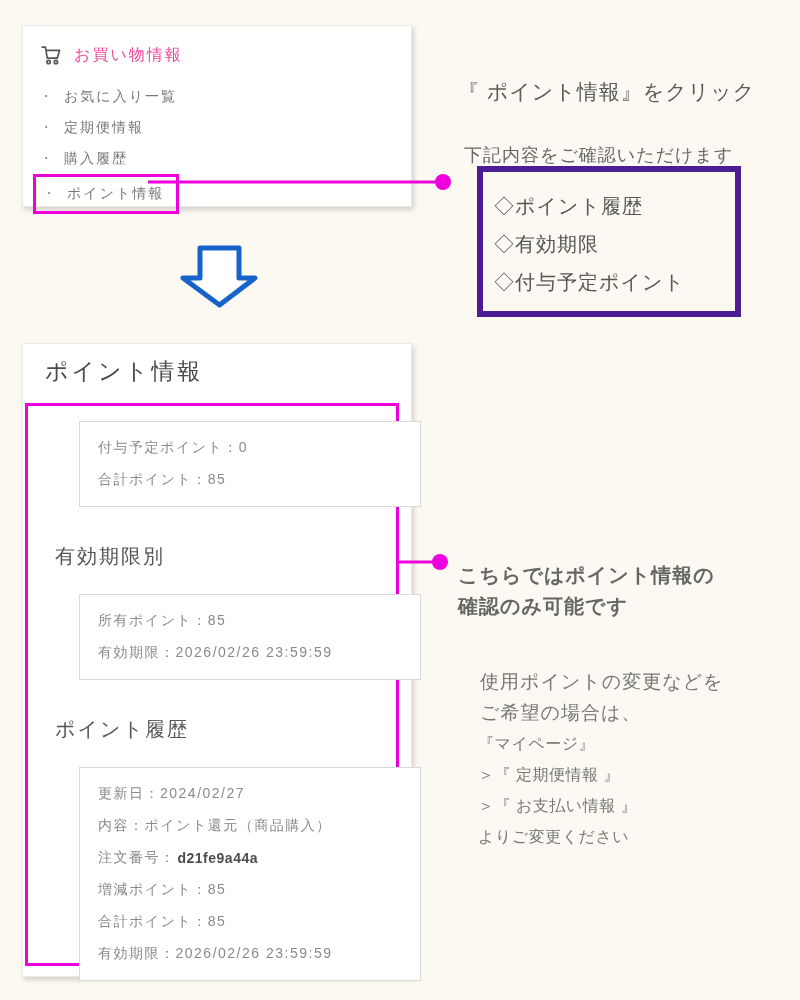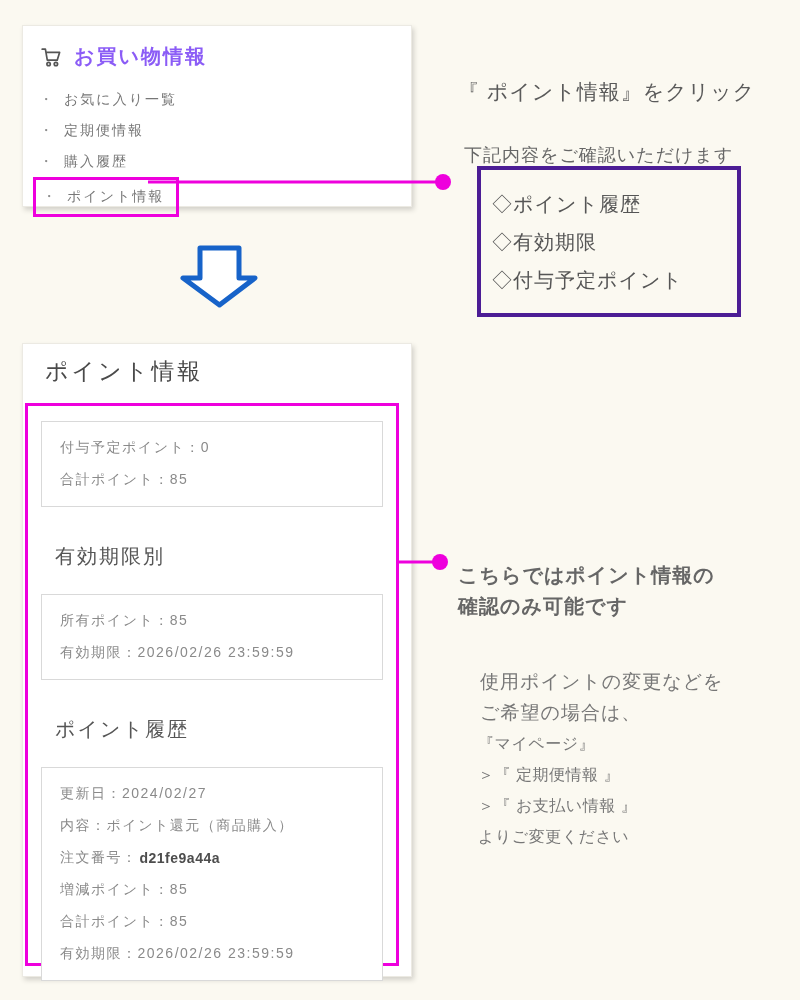--- a/index.html
+++ b/index.html
@@ -10,55 +10,55 @@
   }
   .card {
     position:absolute; background:#ffffff; box-sizing:border-box;
     border:1px solid #ECEAE3;
     box-shadow:2px 3px 5px rgba(0,0,0,0.16);
   }
   
   .top-card { left:22px; top:25px; width:390px; height:182px; }
   .card-header {
     display:flex; align-items:center; gap:11px;
-    margin:17px 0 0 16px; color:#8b5cf6;
-    font-size:20px; font-weight:bold; letter-spacing:2px;
+    margin:17px 0 0 16px; color:#ec4899;
+    font-size:16px; font-weight:normal; letter-spacing:2px;
   }
   .cart-icon-wrap { width:24px; height:24px; display:inline-flex; }
   .menu { margin:14px 0 0 16px; }
   .menu .menu-row {
     height:31px; display:flex; align-items:center;
     font-size:14px; color:#777; letter-spacing:2px;
   }
   .menu .menu-row .bullet { margin-right:9px; color:#888; }
   .menu .menu-row.hl {
     height:34px; border:3px solid #EE00DD;
     width:max-content; padding:0 12px 0 6px; margin-left:-6px;
   }
   
   .down-arrow { position:absolute; left:180px; top:245px; }
   .overlay { position:absolute; left:0; top:0; z-index:6; pointer-events:none; }
   
   .note-click1 { position:absolute; left:458px; top:78px;  font-size:21px; color:#5a5a5a; letter-spacing:1px; }
   .note-click2 { position:absolute; left:464px; top:143px; font-size:18px; color:#666; letter-spacing:1px; }
   .diamond-box {
     position:absolute; left:477px; top:166px; width:264px; height:151px;
-    border:4px solid #4c1d95; box-sizing:border-box; padding:15px 0 0 11px;
+    border:6px solid #4c1d95; box-sizing:border-box; padding:15px 0 0 11px;
   }
   .diamond-box .note-line { font-size:20px; color:#555; line-height:38px; letter-spacing:1px; }
   
   .bottom-card { left:22px; top:343px; width:390px; height:634px; }
   .points-title { margin:12px 0 0 22px; font-size:23px; color:#4a4a4a; letter-spacing:3px; }
   .magenta-box {
     position:absolute; left:2px; top:59px; width:374px; height:563px;
     border:3px solid #EE00DD; box-sizing:border-box; padding:15px 13px 0 13px;
   }
   .inner-box {
     border:1px solid #D9D9D9; box-sizing:border-box; width:342px;
-    padding:10px 18px; background:#fff;
+    padding:10px 18px; background:#fff;margin-left:38px;
   }
   .inner-box .data-row {
     font-size:14px; color:#8a8a8a; letter-spacing:1.5px;
     height:32px; display:flex; align-items:center; white-space:nowrap;
   }
   .inner-box .data-row b { color:#4d4d4d; letter-spacing:0.5px; margin-left:2px; }
   .section-heading { font-size:20px; color:#555; letter-spacing:2px; margin:36px 0 24px 14px; }
   
   .note-main { position:absolute; left:458px; top:560px; font-size:20px; color:#666; letter-spacing:1px;font-weight:bold; }
   .note-main .note-line { line-height:31px; }

